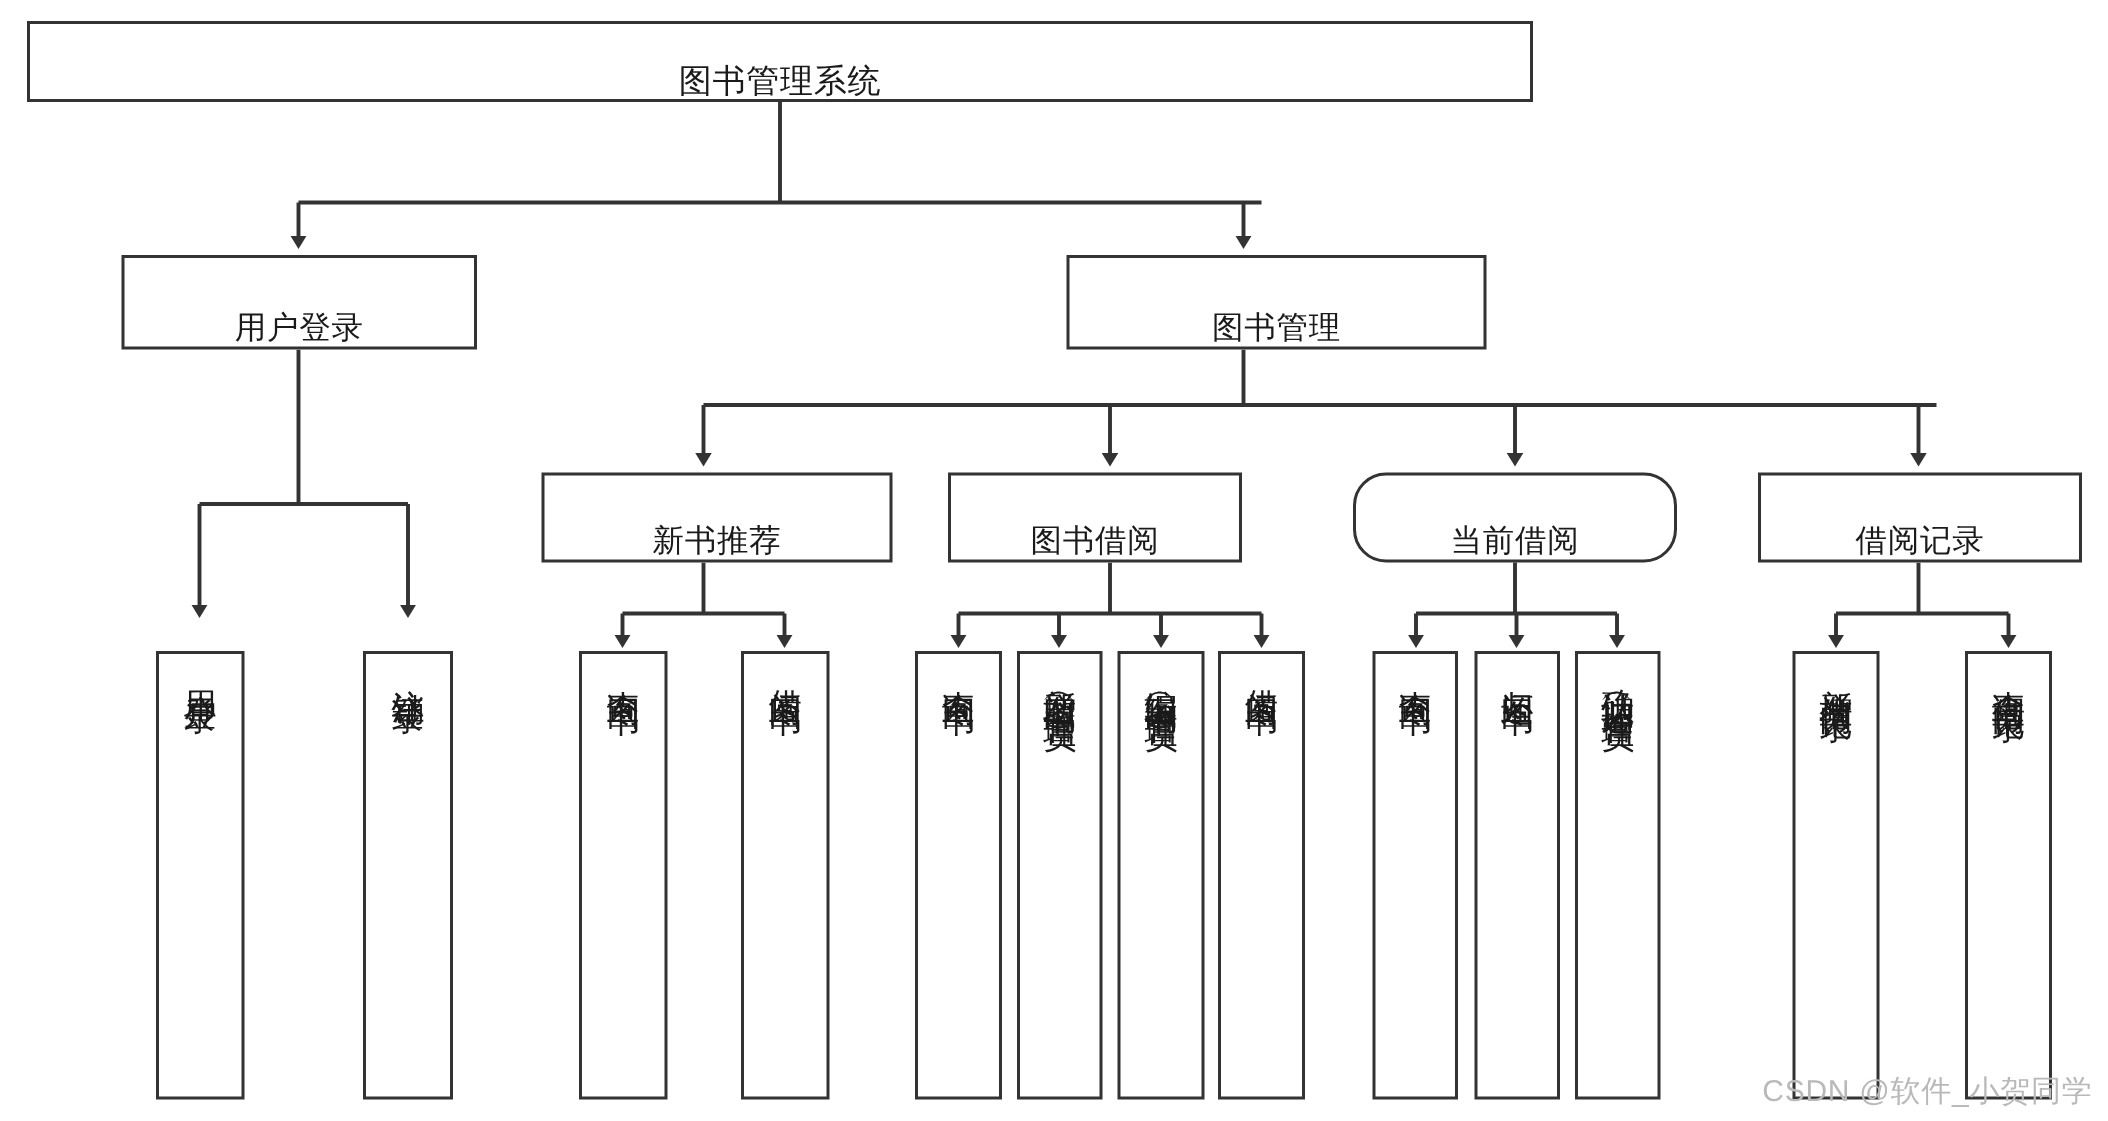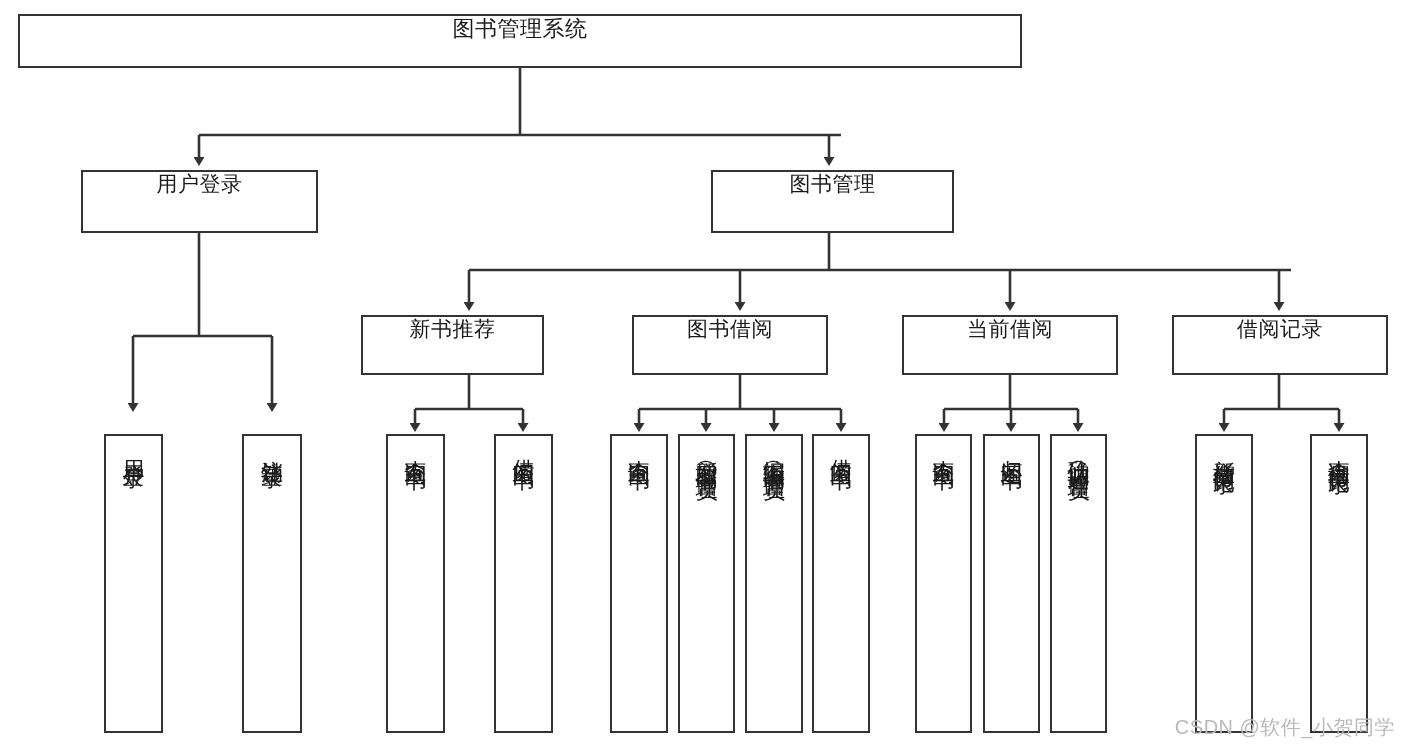--- a/index.html
+++ b/index.html
@@ -25,21 +25,21 @@
     width: 1405px;
     height: 747px;
     pointer-events: none;
   }
   .node {
     position: absolute;
     box-sizing: border-box;
     border: 2px solid #333333;
     background: #ffffff;
     display: flex;
-    align-items: flex-start;
+    align-items: flex-end;
     justify-content: center;
     color: #1a1a1a;
     z-index: 2;
   }
   .node .label {
     display: block;
     text-align: center;
     line-height: 1.15;
     letter-spacing: 0.5px;
   }
@@ -131,31 +131,31 @@
     </g>
   </svg>
 
   <div class="node horiz root" style="left:18px; top:14px; width:1004px; height:54px;">
     <span class="label">图书管理系统</span>
   </div>
 
   <div class="node horiz" style="left:81px; top:170px; width:237px; height:63px;">
     <span class="label">用户登录</span>
   </div>
-  <div class="node horiz" style="left:711px; top:170px; width:243px; height:63px;">
+  <div class="node horiz" style="left:711px; top:170px; width:280px; height:63px;">
     <span class="label">图书管理</span>
   </div>
 
-  <div class="node horiz" style="left:361px; top:315px; width:183px; height:60px;">
+  <div class="node horiz" style="left:361px; top:315px; width:234px; height:60px;">
     <span class="label">新书推荐</span>
   </div>
   <div class="node horiz" style="left:632px; top:315px; width:196px; height:60px;">
     <span class="label">图书借阅</span>
   </div>
-  <div class="node horiz" style="left:902px; top:315px; width:216px; height:60px;">
+  <div class="node horiz" style="left:902px; top:315px; width:216px; height:60px;border-radius:22px;">
     <span class="label">当前借阅</span>
   </div>
   <div class="node horiz" style="left:1172px; top:315px; width:216px; height:60px;">
     <span class="label">借阅记录</span>
   </div>
 
   <div class="node vert" style="left:104px; top:434px; width:59px; height:299px;">
     <span class="label">用户登录</span>
   </div>
   <div class="node vert" style="left:242px; top:434px; width:60px; height:299px;">

